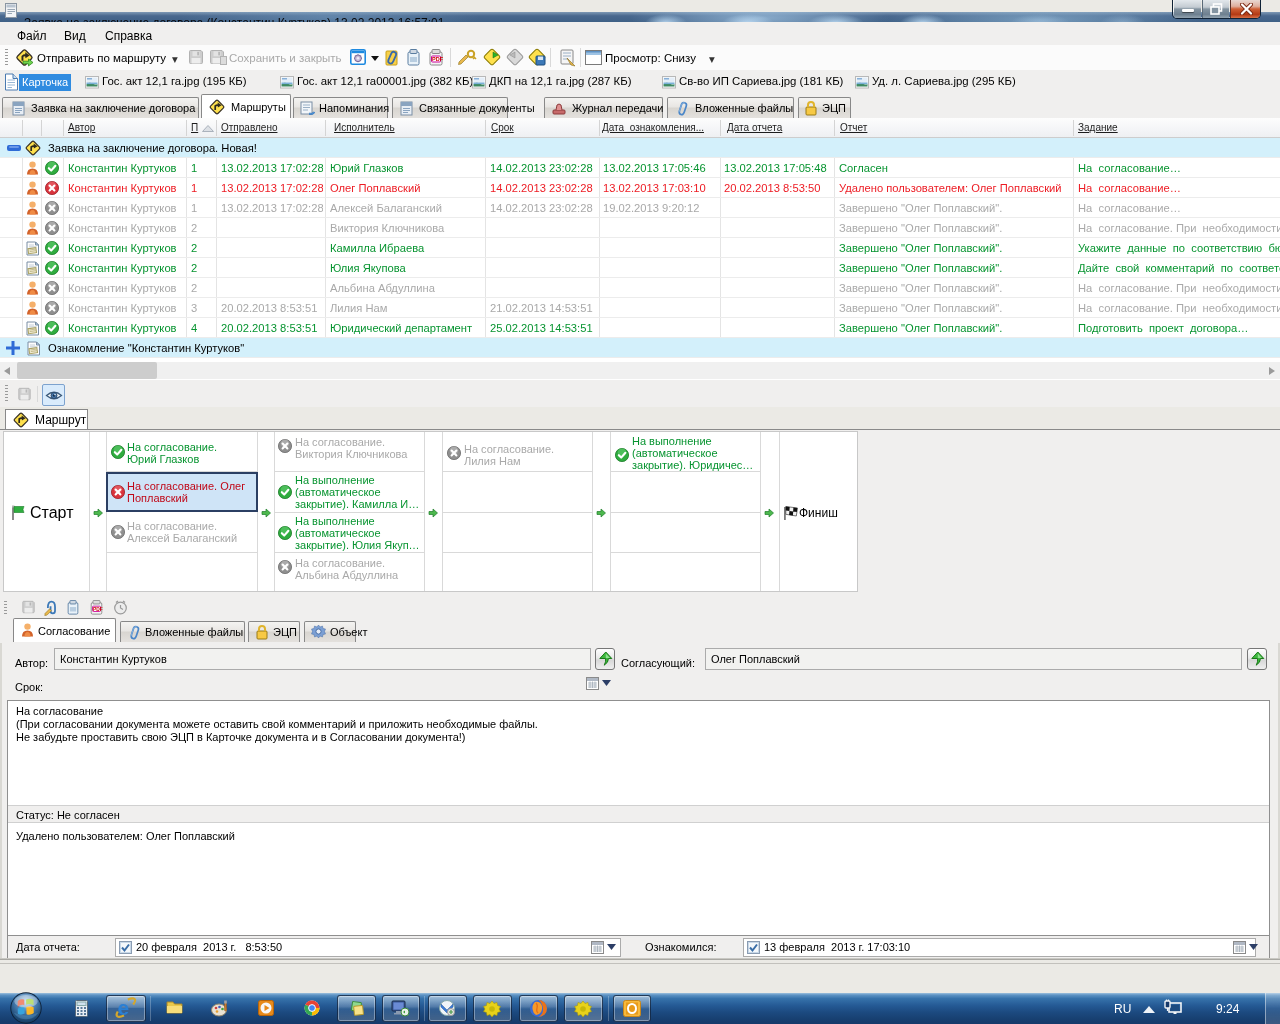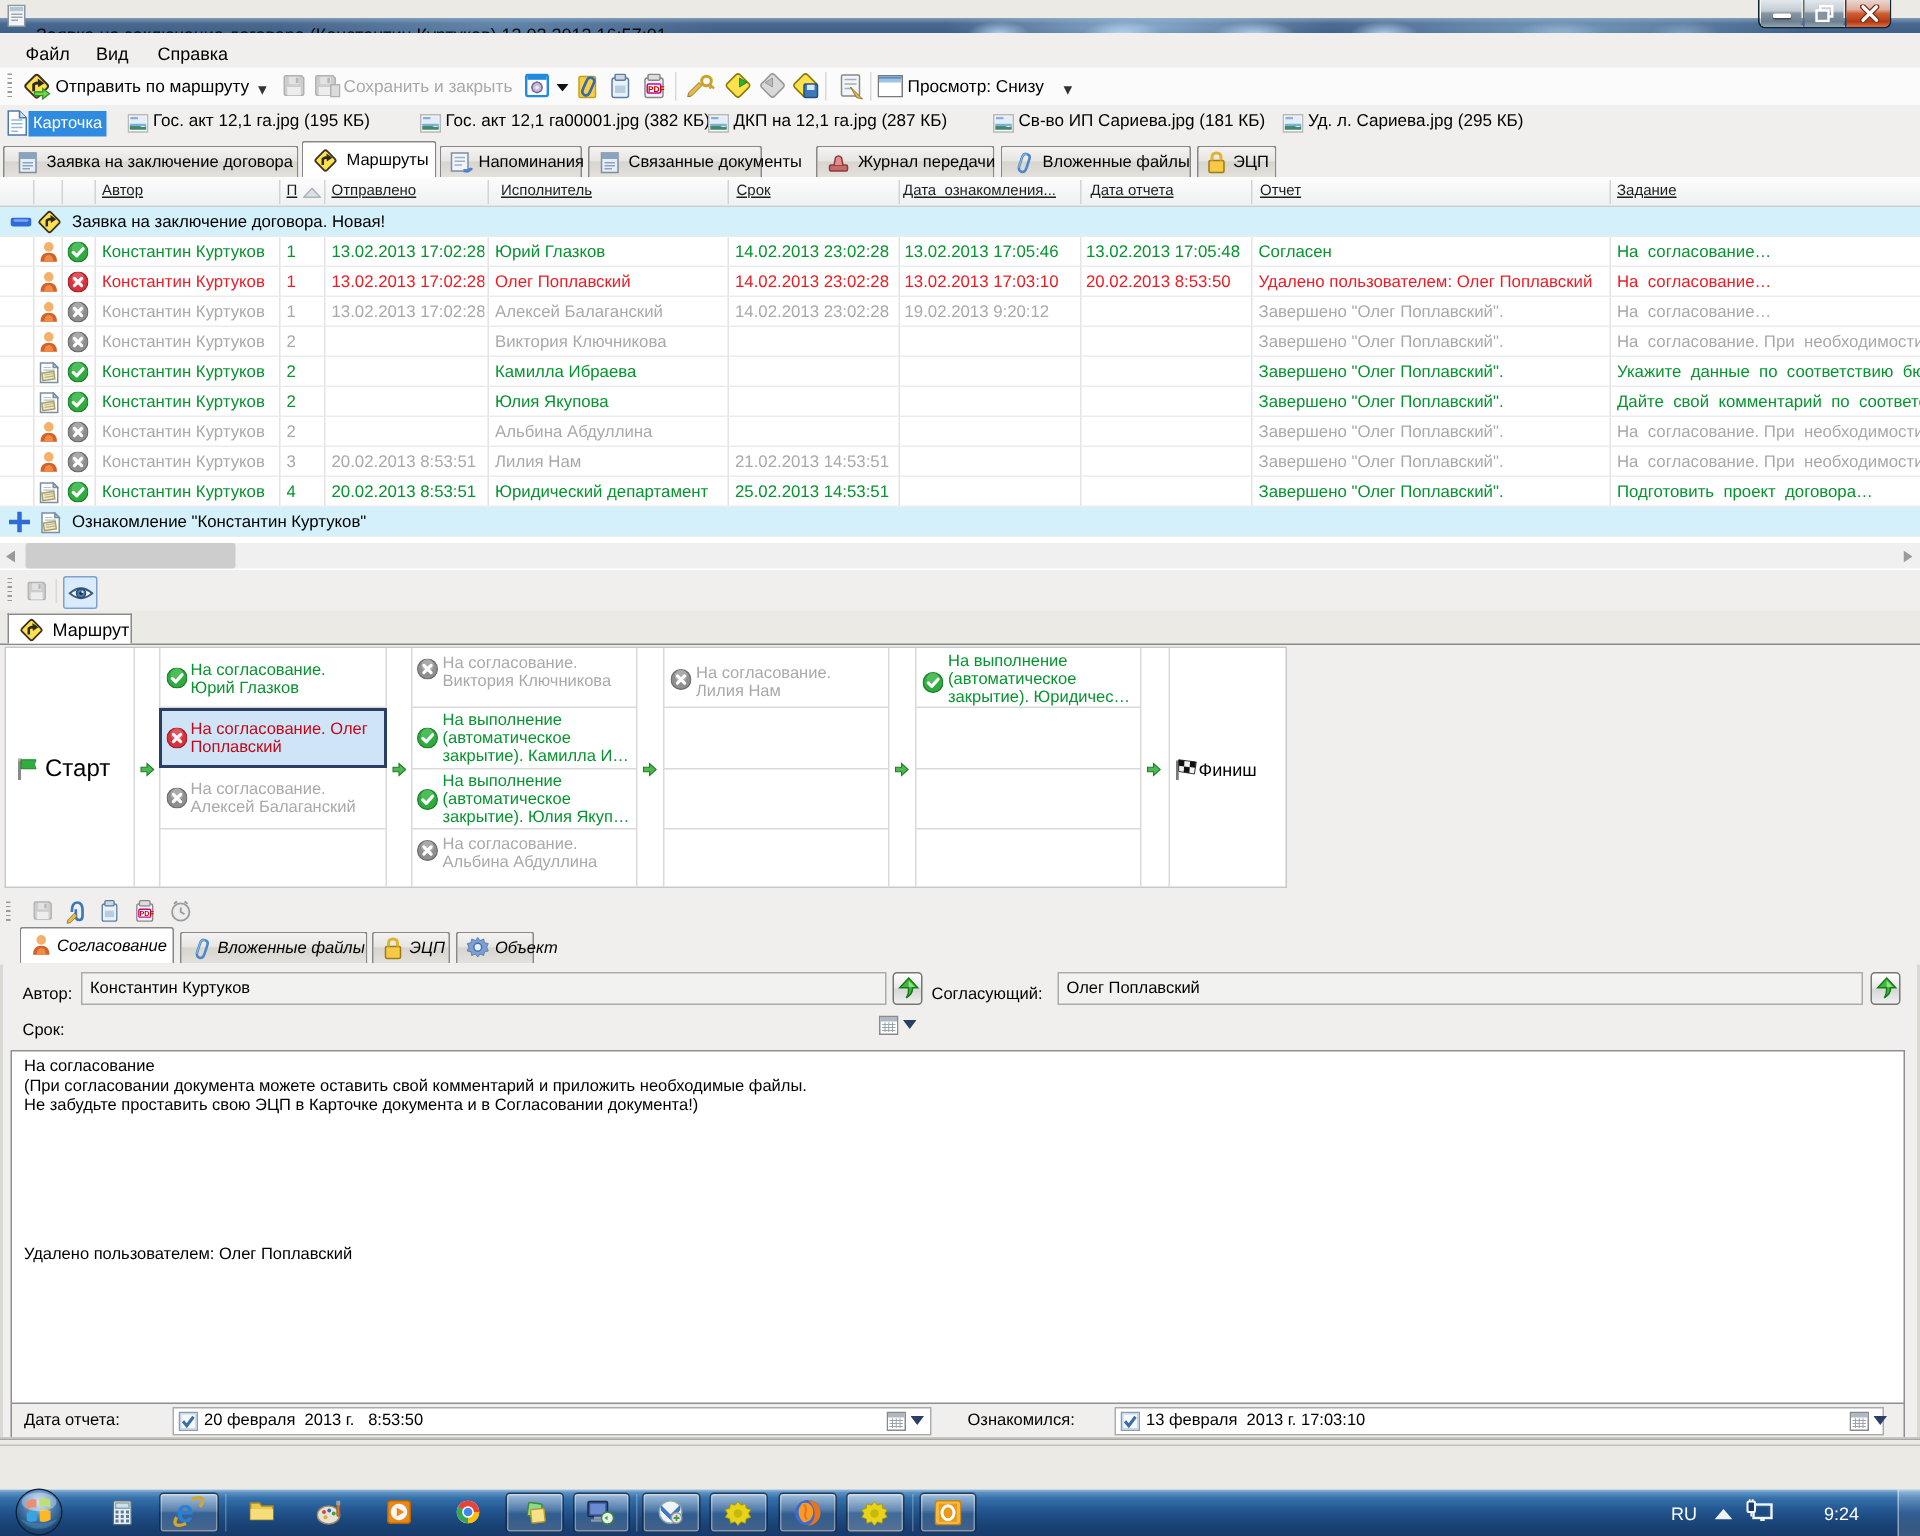--- a/index.html
+++ b/index.html
@@ -66,21 +66,21 @@
 
 #mtool { top:380px; left:0; width:1280px; height:27px; background:#f0efee; }
 #routetab { top:409px; left:5px; width:83px; height:20px; background:#fff; border:1px solid #898989; border-bottom:none; z-index:2;}
 #flowpane { top:429px; left:0px; width:1280px; height:169px; background:#f0efee; border-top:1px solid #898989; }
 #flowgrid { position:absolute; left:3px; top:1px; width:855px; height:161px; background:#fff; border:1px solid #c8c8c8; }
 .fvline { position:absolute; top:0; bottom:0; width:1px; background:#d9d9d9; }
 .ftext { position:absolute; font-size:11px; line-height:12px; }
 
 
 #btool { top:598px; left:0; width:1280px; height:20px; background:#f0efee; }
-#tabs2 { top:618px; left:0; width:1280px; height:25px; background:#f0efee;font-style:italic; }
+#tabs2 { top:618px; left:0; width:1280px; height:25px; background:#f0efee; }
 #form { top:643px; left:0; width:1280px; height:323px; background:#f0efee; }
 .flabel { position:absolute; font-size:11px; }
 .finput { position:absolute; height:22px; background:#f2f2f0; border:1px solid #ababab; font-size:11px; padding-top:4px; }
 .greenbtn { width:20px; height:22px; border:1px solid #777; border-radius:3px;
   background:linear-gradient(180deg,#fefefe,#e9e9e9 45%,#d7d7d7 55%,#efefef); }
 .finput.white { background:#fff; }
 #panel { position:absolute; left:7px; top:57px; width:1263px; height:236px; background:#fff; border:1px solid #8f8f8f; }
 #statusband { position:absolute; left:0; top:104px; width:1261px; height:18px; background:#f0efee; border-top:1px solid #d0d0d0; border-bottom:1px solid #d0d0d0; }
 #datarow { position:absolute; left:7px; top:293px; width:1263px; height:23px; background:#f0efee; border:1px solid #8f8f8f; border-top:none;}
 
@@ -782,20 +782,23 @@
       <rect x="1" y="1" width="11" height="3" fill="#b0b8c4"></rect>
       <path d="M2 6 H11 M2 8 H11 M2 10 H11 M4 4.5 V11 M6.5 4.5 V11 M9 4.5 V11" stroke="#9aa5b0" stroke-width=".7"></path>
     </svg>
     <svg class="abs" style="left:602px;top:37px" width="9" height="6" viewBox="0 0 9 6">
         <path d="M0 0 H9 L4.5 6 Z" fill="#2c3e66"></path>
       </svg>
     <div id="panel">
       <span class="abs" style="left:8px;top:4px">На согласование</span>
       <span class="abs" style="left:8px;top:17px">(При согласовании документа можете оставить свой комментарий и приложить необходимые файлы.</span>
       <span class="abs" style="left:8px;top:30px">Не забудьте проставить свою ЭЦП в Карточке документа и в Согласовании документа!)</span>
+      <div id="statusband">
+          <span class="abs" style="left:8px;top:3px">Статус: Не согласен</span>
+        </div>
       <span class="abs" style="left:8px;top:129px">Удалено пользователем: Олег Поплавский</span>
     </div>
     <div id="datarow">
       <span class="flabel" style="left:8px;top:5px">Дата отчета:</span>
       <div class="finput white" style="left:107px;top:2px;width:506px;height:19px;"></div>
       <svg class="abs" style="left:111px;top:5px" width="13" height="13" viewBox="0 0 13 13">
         <rect x="0.5" y="0.5" width="12" height="12" fill="#fdfdfd" stroke="#8a9cb2"></rect>
         <rect x="1.5" y="1.5" width="10" height="10" fill="#f4f8fb" stroke="#c8d8e8" stroke-width="1"></rect>
         <path d="M3 6.5 L5.5 9.5 L10 3.5" fill="none" stroke="#3a6ea8" stroke-width="2"></path>
       </svg>

